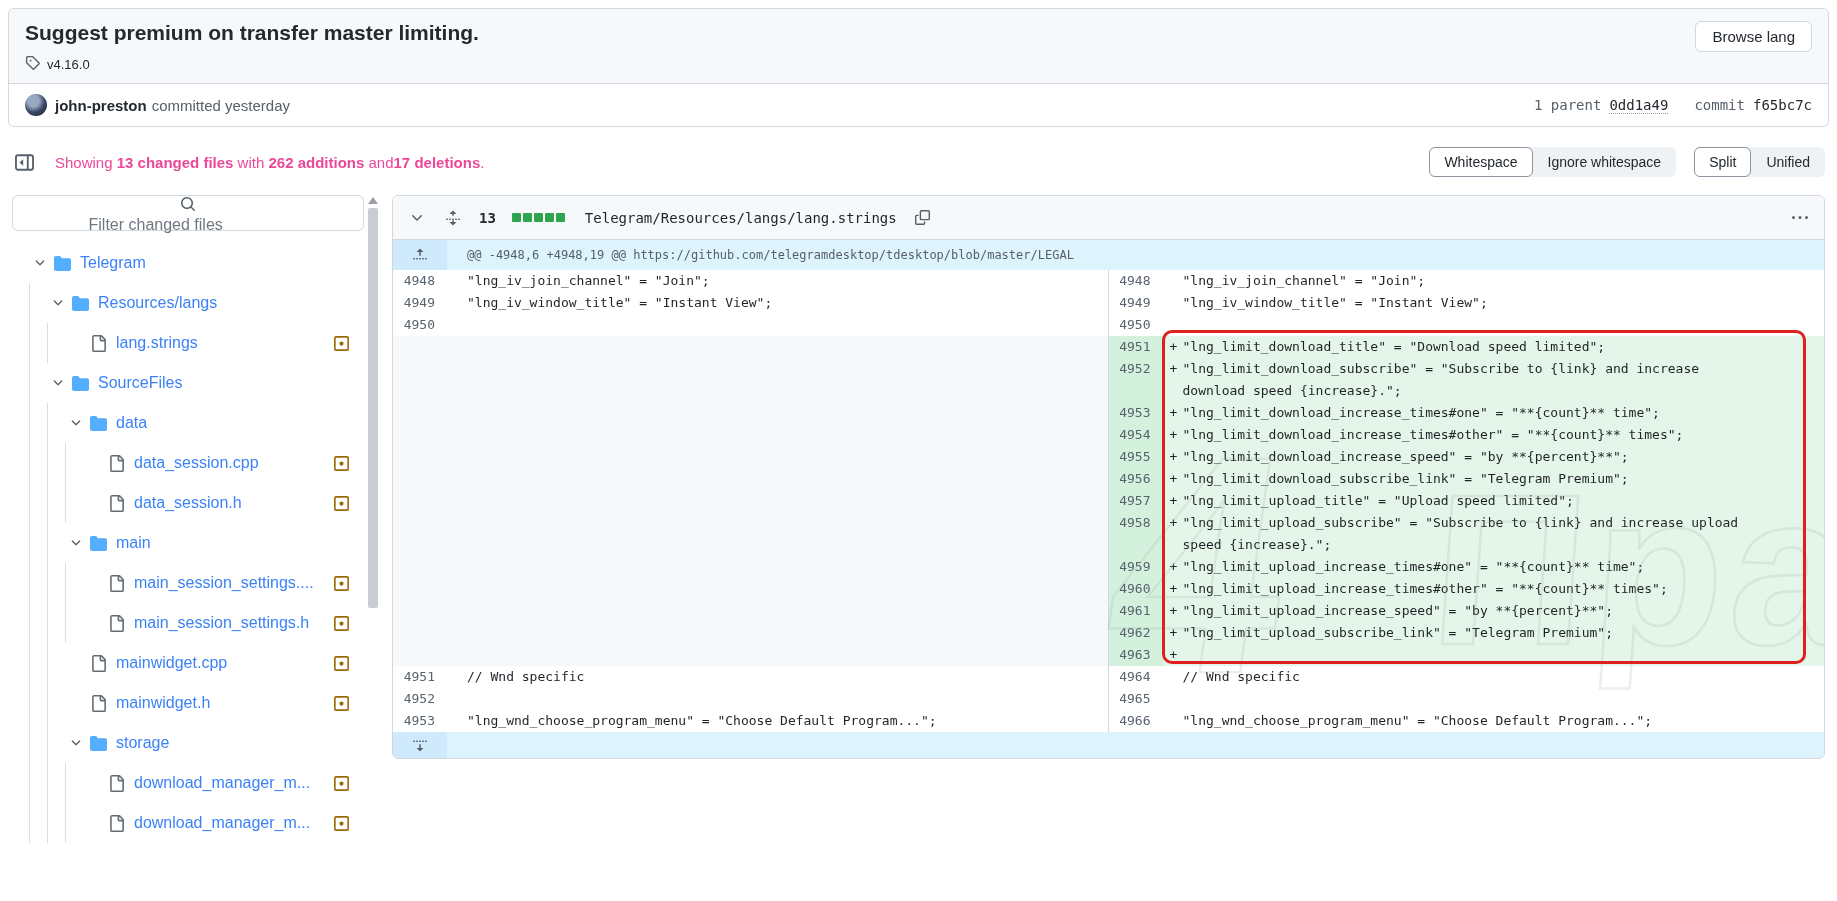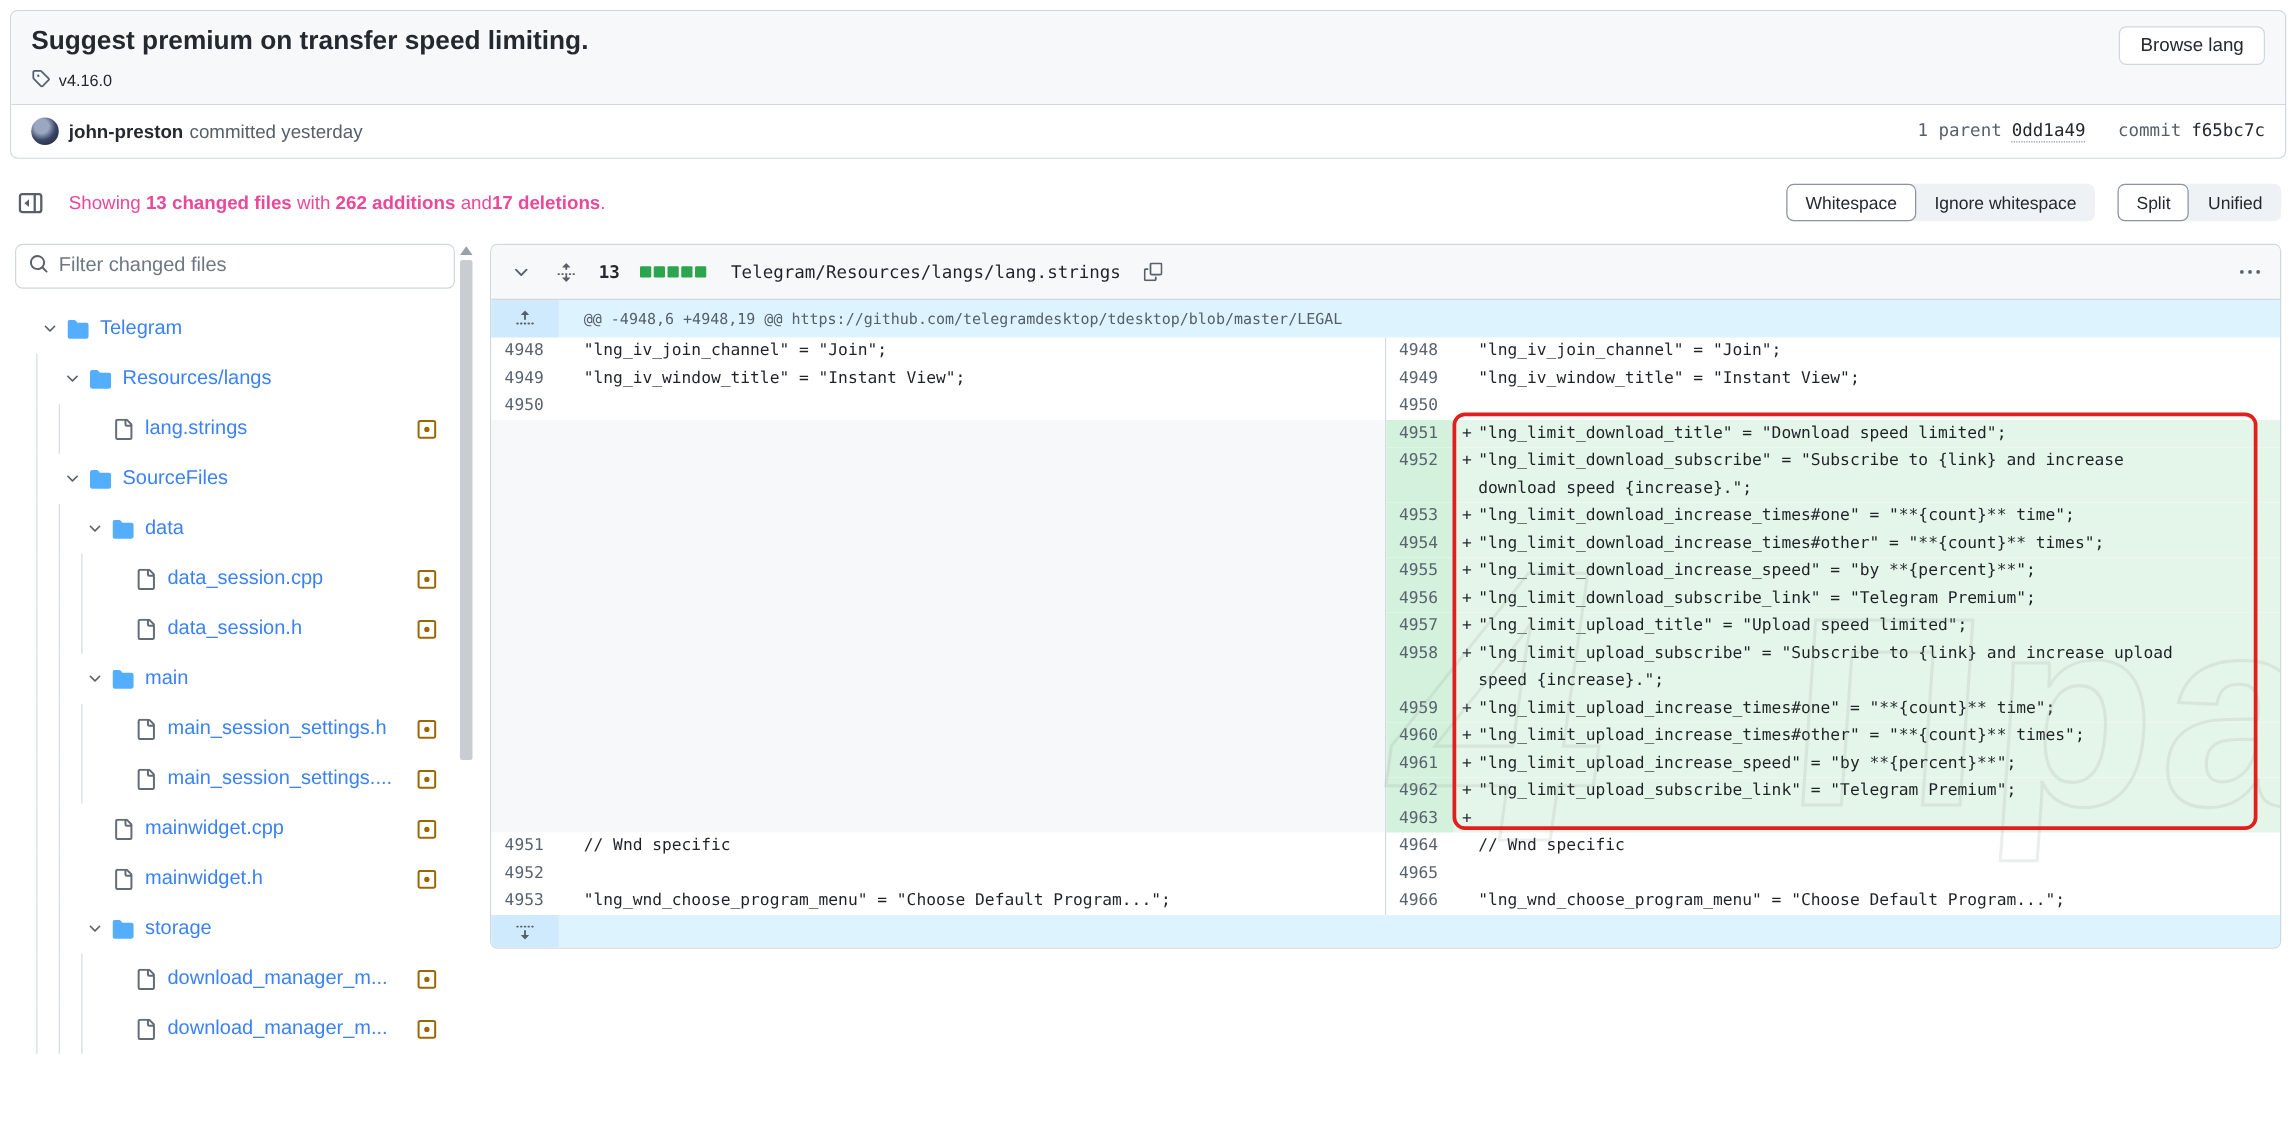--- a/index.html
+++ b/index.html
@@ -31,21 +31,21 @@
   .summary-text b { font-weight:700; }
   .seg-wrap { margin-left:auto; display:flex; gap:18px; }
   .seg { display:flex; background:#eff2f5; border-radius:6px; }
   .seg-opt { padding:6px 14px; font-size:14px; color:#24292f; border:1px solid transparent; border-radius:6px; cursor:pointer; white-space:nowrap; }
   .seg-opt.active { background:#fff; border-color:#8c959f; }
 
   
   .content { display:flex; align-items:flex-start; padding:0 4px; }
   .sidebar { width:352px; flex:none; }
   .filter-box { height:36px; border:1px solid #d0d7de; border-radius:6px; display:flex; align-items:center;
-    padding:0 10px; margin-bottom:12px; background:#fff; }
+    padding:0 20px; margin-bottom:12px; background:#fff;flex-direction:column; }
   .filter-box input { border:none; outline:none; flex:1; font-size:16px; margin-left:8px; color:#24292f;
     font-family:inherit; background:transparent; }
   .filter-box input::placeholder { color:#6e7781; }
   .tree-row { height:40px; display:flex; align-items:center; font-size:16px; cursor:pointer; }
   .indent-guide { width:18px; align-self:stretch; flex:none; border-left:1px solid #d8dee4; }
   .indent-guide.first { margin-left:17px; }
   .tree-chev { width:22px; flex:none; display:flex; justify-content:center; }
   .tree-icon { width:22px; flex:none; display:flex; justify-content:center; margin-right:7px; }
   .tree-label { color:#3b82f6; white-space:nowrap; overflow:hidden; }
   .mod-badge { margin-left:auto; margin-right:14px; flex:none; display:flex; }
@@ -95,21 +95,21 @@
   #wm1 { left:720px; top:190px; font-size:310px; transform:skew(-8deg); }
   #wm2 { left:1040px; top:250px; font-size:215px; transform:skew(-4deg); letter-spacing:6px; }
 </style>
 </head>
 <body>
 
 <div class="page">
 
   <div class="commit-box">
     <div class="commit-top">
-      <div class="commit-title">Suggest premium on transfer speed limiting.</div>
+      <div class="commit-title">Suggest premium on transfer master limiting.</div>
       <div class="meta-line">
         <span>
           <svg width="15" height="15" viewBox="0 0 16 16" fill="#57606a">
               <path d="M1 7.775V2.75C1 1.784 1.784 1 2.75 1h5.025c.464 0 .91.184 1.238.513l6.25 6.25a1.75 1.75 0 0 1 0 2.474l-5.026 5.026a1.75 1.75 0 0 1-2.474 0l-6.25-6.25A1.752 1.752 0 0 1 1 7.775Zm1.5 0c0 .066.026.13.073.177l6.25 6.25a.25.25 0 0 0 .354 0l5.025-5.025a.25.25 0 0 0 0-.354l-6.25-6.25a.25.25 0 0 0-.177-.073H2.75a.25.25 0 0 0-.25.25ZM6 5a1 1 0 1 1 0 2 1 1 0 0 1 0-2Z"></path>
             </svg>
         </span>
         <span>v4.16.0</span>
       </div>
       <button class="browse-btn">Browse lang</button>
     </div>
@@ -290,38 +290,38 @@
           <div class="tree-row">
             <span class="indent-guide first"></span>
             <span class="indent-guide"></span>
             <span class="indent-guide"></span>
             <span class="tree-chev"></span>
             <span class="tree-icon">
               <svg width="17" height="17" viewBox="0 0 16 16" fill="#636c76">
                 <path d="M2 1.75C2 .784 2.784 0 3.75 0h6.586c.464 0 .909.184 1.237.513l2.914 2.914c.329.328.513.773.513 1.237v9.586A1.75 1.75 0 0 1 13.25 16h-9.5A1.75 1.75 0 0 1 2 14.25Zm1.75-.25a.25.25 0 0 0-.25.25v12.5c0 .138.112.25.25.25h9.5a.25.25 0 0 0 .25-.25V6h-2.75A1.75 1.75 0 0 1 9 4.25V1.5Zm6.75.062V4.25c0 .138.112.25.25.25h2.688l-.011-.013-2.914-2.914-.013-.011Z"></path>
               </svg>
             </span>
+            <span class="tree-label">main_session_settings....</span>
+            <span class="mod-badge">
+              <svg width="17" height="17" viewBox="0 0 16 16" fill="#9a6700">
+                <path d="M13.25 1c.966 0 1.75.784 1.75 1.75v10.5A1.75 1.75 0 0 1 13.25 15H2.75A1.75 1.75 0 0 1 1 13.25V2.75C1 1.784 1.784 1 2.75 1ZM2.75 2.5a.25.25 0 0 0-.25.25v10.5c0 .138.112.25.25.25h10.5a.25.25 0 0 0 .25-.25V2.75a.25.25 0 0 0-.25-.25ZM8 10a2 2 0 1 1 0-4 2 2 0 0 1 0 4Z"></path>
+              </svg>
+            </span>
+          </div>
+          <div class="tree-row">
+            <span class="indent-guide first"></span>
+            <span class="indent-guide"></span>
+            <span class="indent-guide"></span>
+            <span class="tree-chev"></span>
+            <span class="tree-icon">
+              <svg width="17" height="17" viewBox="0 0 16 16" fill="#636c76">
+                <path d="M2 1.75C2 .784 2.784 0 3.75 0h6.586c.464 0 .909.184 1.237.513l2.914 2.914c.329.328.513.773.513 1.237v9.586A1.75 1.75 0 0 1 13.25 16h-9.5A1.75 1.75 0 0 1 2 14.25Zm1.75-.25a.25.25 0 0 0-.25.25v12.5c0 .138.112.25.25.25h9.5a.25.25 0 0 0 .25-.25V6h-2.75A1.75 1.75 0 0 1 9 4.25V1.5Zm6.75.062V4.25c0 .138.112.25.25.25h2.688l-.011-.013-2.914-2.914-.013-.011Z"></path>
+              </svg>
+            </span>
             <span class="tree-label">main_session_settings.h</span>
-            <span class="mod-badge">
-              <svg width="17" height="17" viewBox="0 0 16 16" fill="#9a6700">
-                <path d="M13.25 1c.966 0 1.75.784 1.75 1.75v10.5A1.75 1.75 0 0 1 13.25 15H2.75A1.75 1.75 0 0 1 1 13.25V2.75C1 1.784 1.784 1 2.75 1ZM2.75 2.5a.25.25 0 0 0-.25.25v10.5c0 .138.112.25.25.25h10.5a.25.25 0 0 0 .25-.25V2.75a.25.25 0 0 0-.25-.25ZM8 10a2 2 0 1 1 0-4 2 2 0 0 1 0 4Z"></path>
-              </svg>
-            </span>
-          </div>
-          <div class="tree-row">
-            <span class="indent-guide first"></span>
-            <span class="indent-guide"></span>
-            <span class="indent-guide"></span>
-            <span class="tree-chev"></span>
-            <span class="tree-icon">
-              <svg width="17" height="17" viewBox="0 0 16 16" fill="#636c76">
-                <path d="M2 1.75C2 .784 2.784 0 3.75 0h6.586c.464 0 .909.184 1.237.513l2.914 2.914c.329.328.513.773.513 1.237v9.586A1.75 1.75 0 0 1 13.25 16h-9.5A1.75 1.75 0 0 1 2 14.25Zm1.75-.25a.25.25 0 0 0-.25.25v12.5c0 .138.112.25.25.25h9.5a.25.25 0 0 0 .25-.25V6h-2.75A1.75 1.75 0 0 1 9 4.25V1.5Zm6.75.062V4.25c0 .138.112.25.25.25h2.688l-.011-.013-2.914-2.914-.013-.011Z"></path>
-              </svg>
-            </span>
-            <span class="tree-label">main_session_settings....</span>
             <span class="mod-badge">
               <svg width="17" height="17" viewBox="0 0 16 16" fill="#9a6700">
                 <path d="M13.25 1c.966 0 1.75.784 1.75 1.75v10.5A1.75 1.75 0 0 1 13.25 15H2.75A1.75 1.75 0 0 1 1 13.25V2.75C1 1.784 1.784 1 2.75 1ZM2.75 2.5a.25.25 0 0 0-.25.25v10.5c0 .138.112.25.25.25h10.5a.25.25 0 0 0 .25-.25V2.75a.25.25 0 0 0-.25-.25ZM8 10a2 2 0 1 1 0-4 2 2 0 0 1 0 4Z"></path>
               </svg>
             </span>
           </div>
           <div class="tree-row">
             <span class="indent-guide first"></span>
             <span class="indent-guide"></span>
             <span class="tree-chev"></span>

